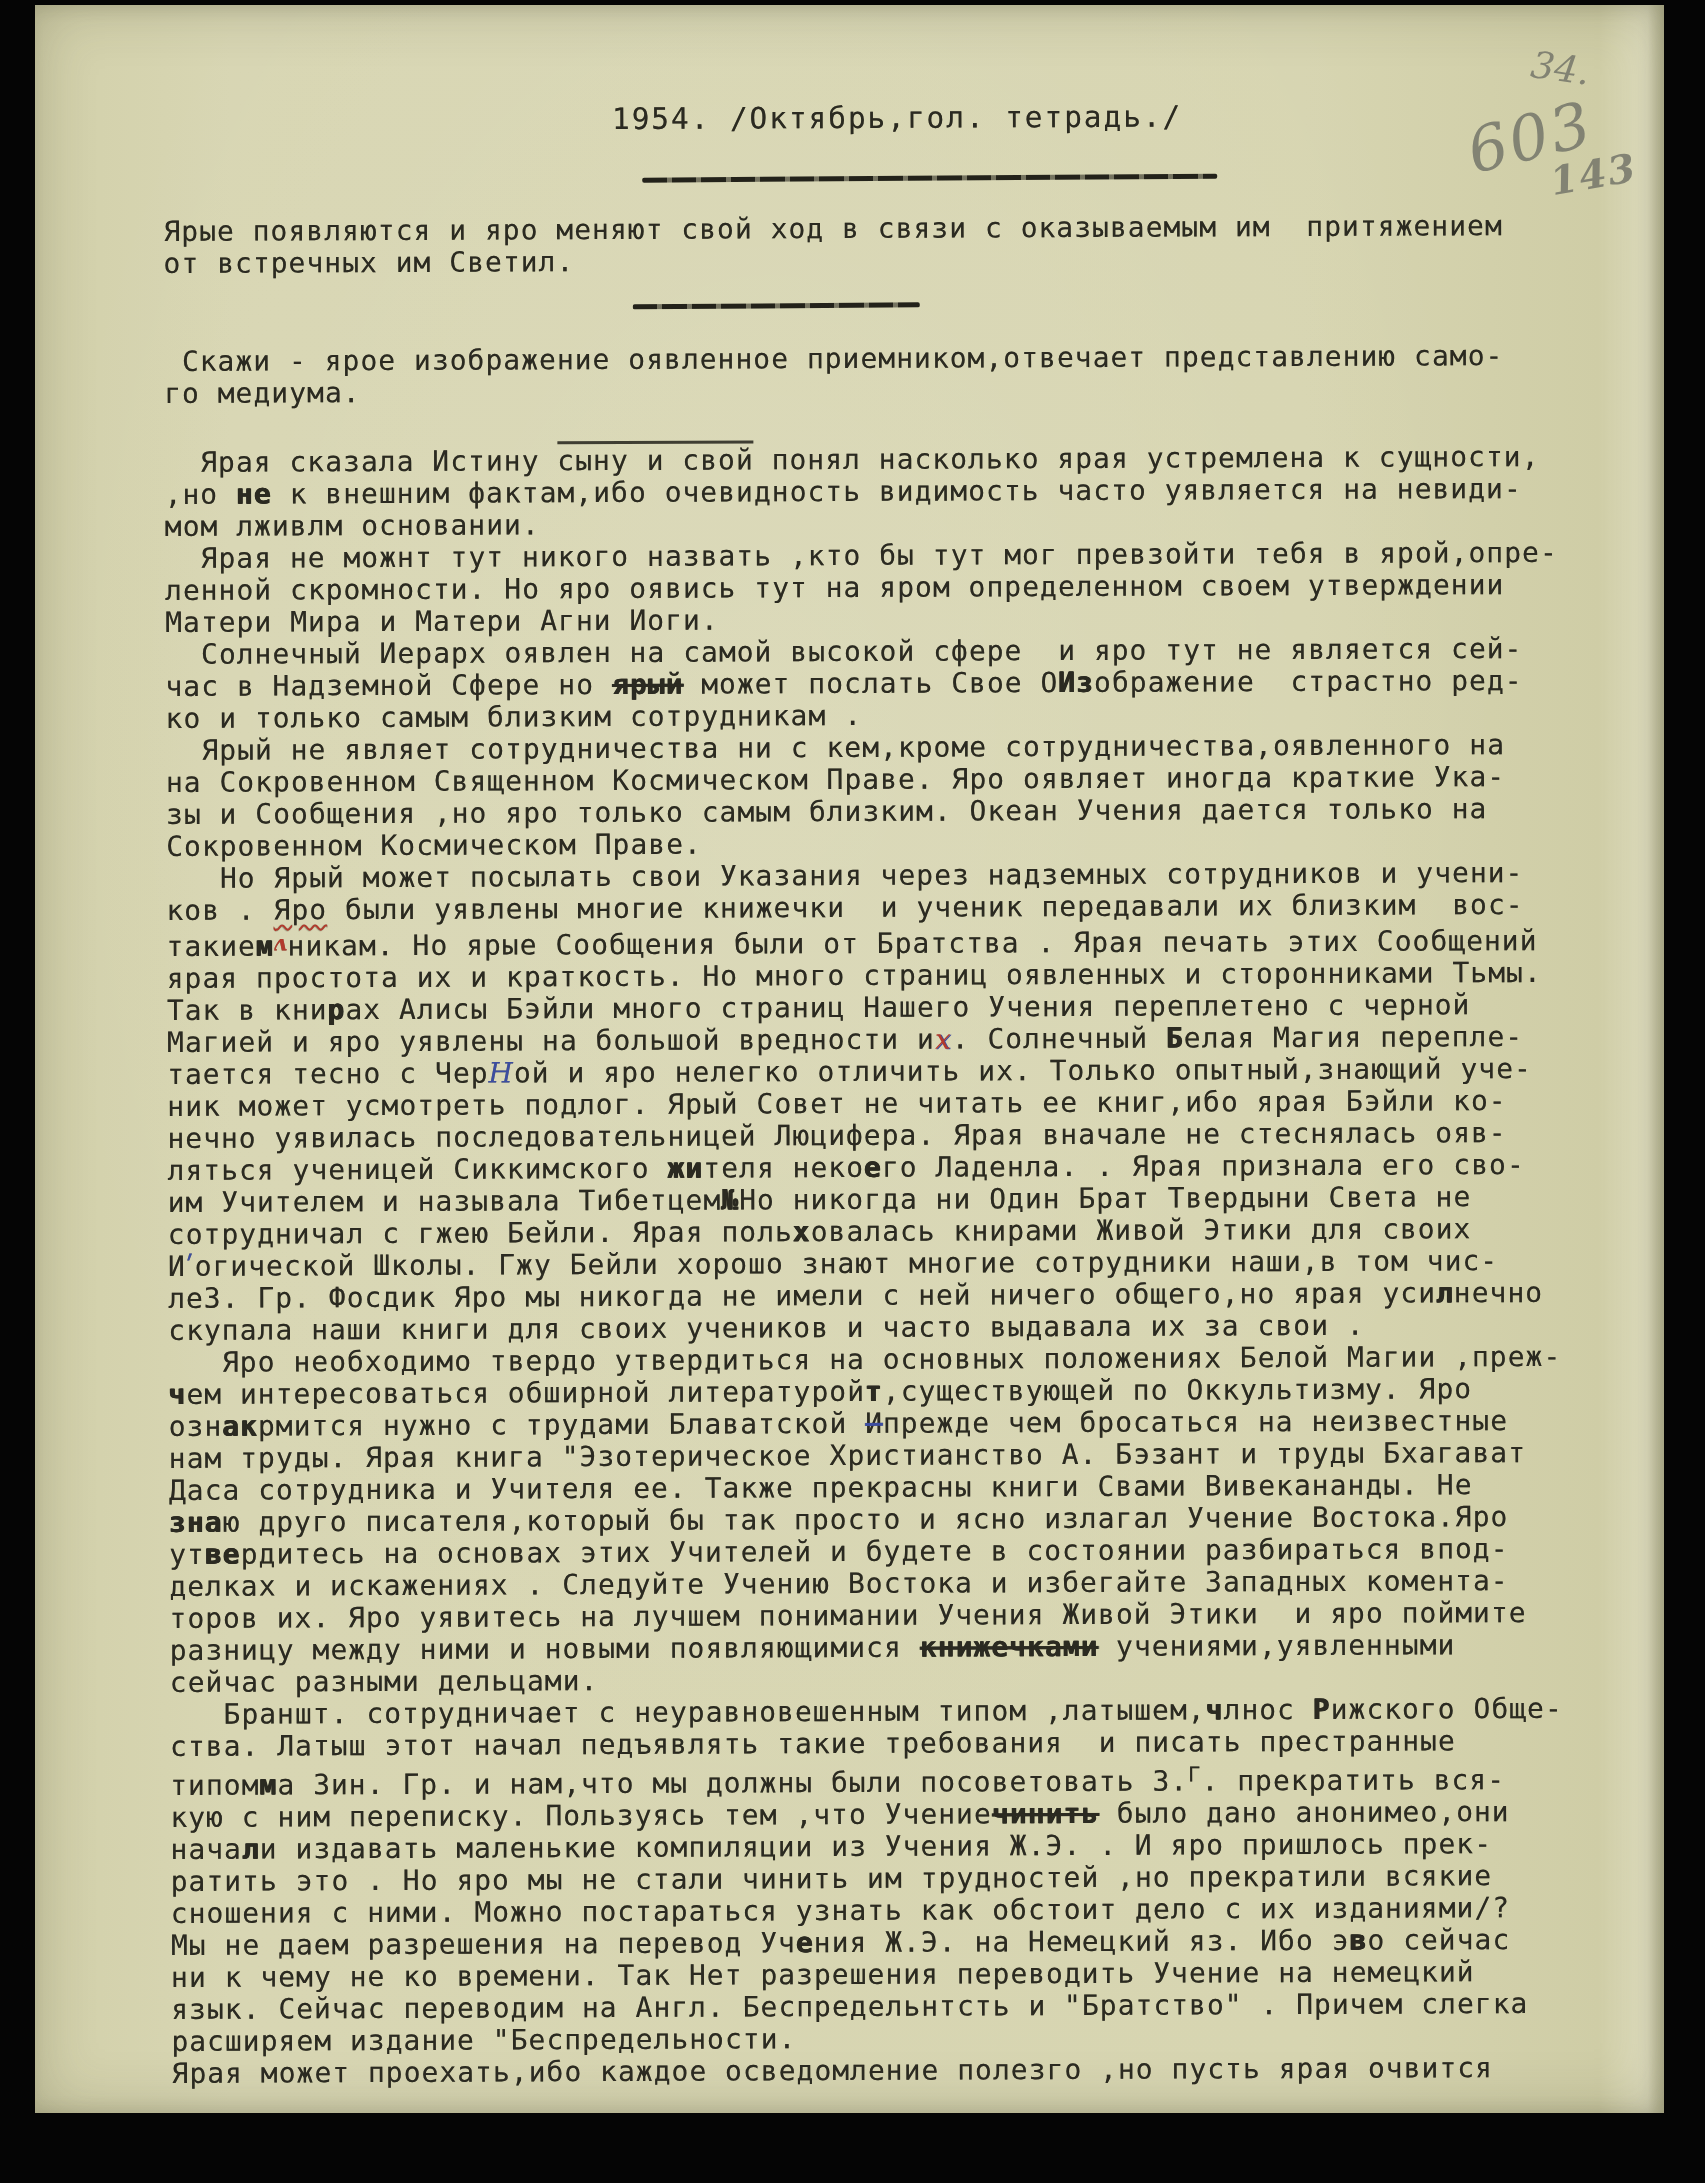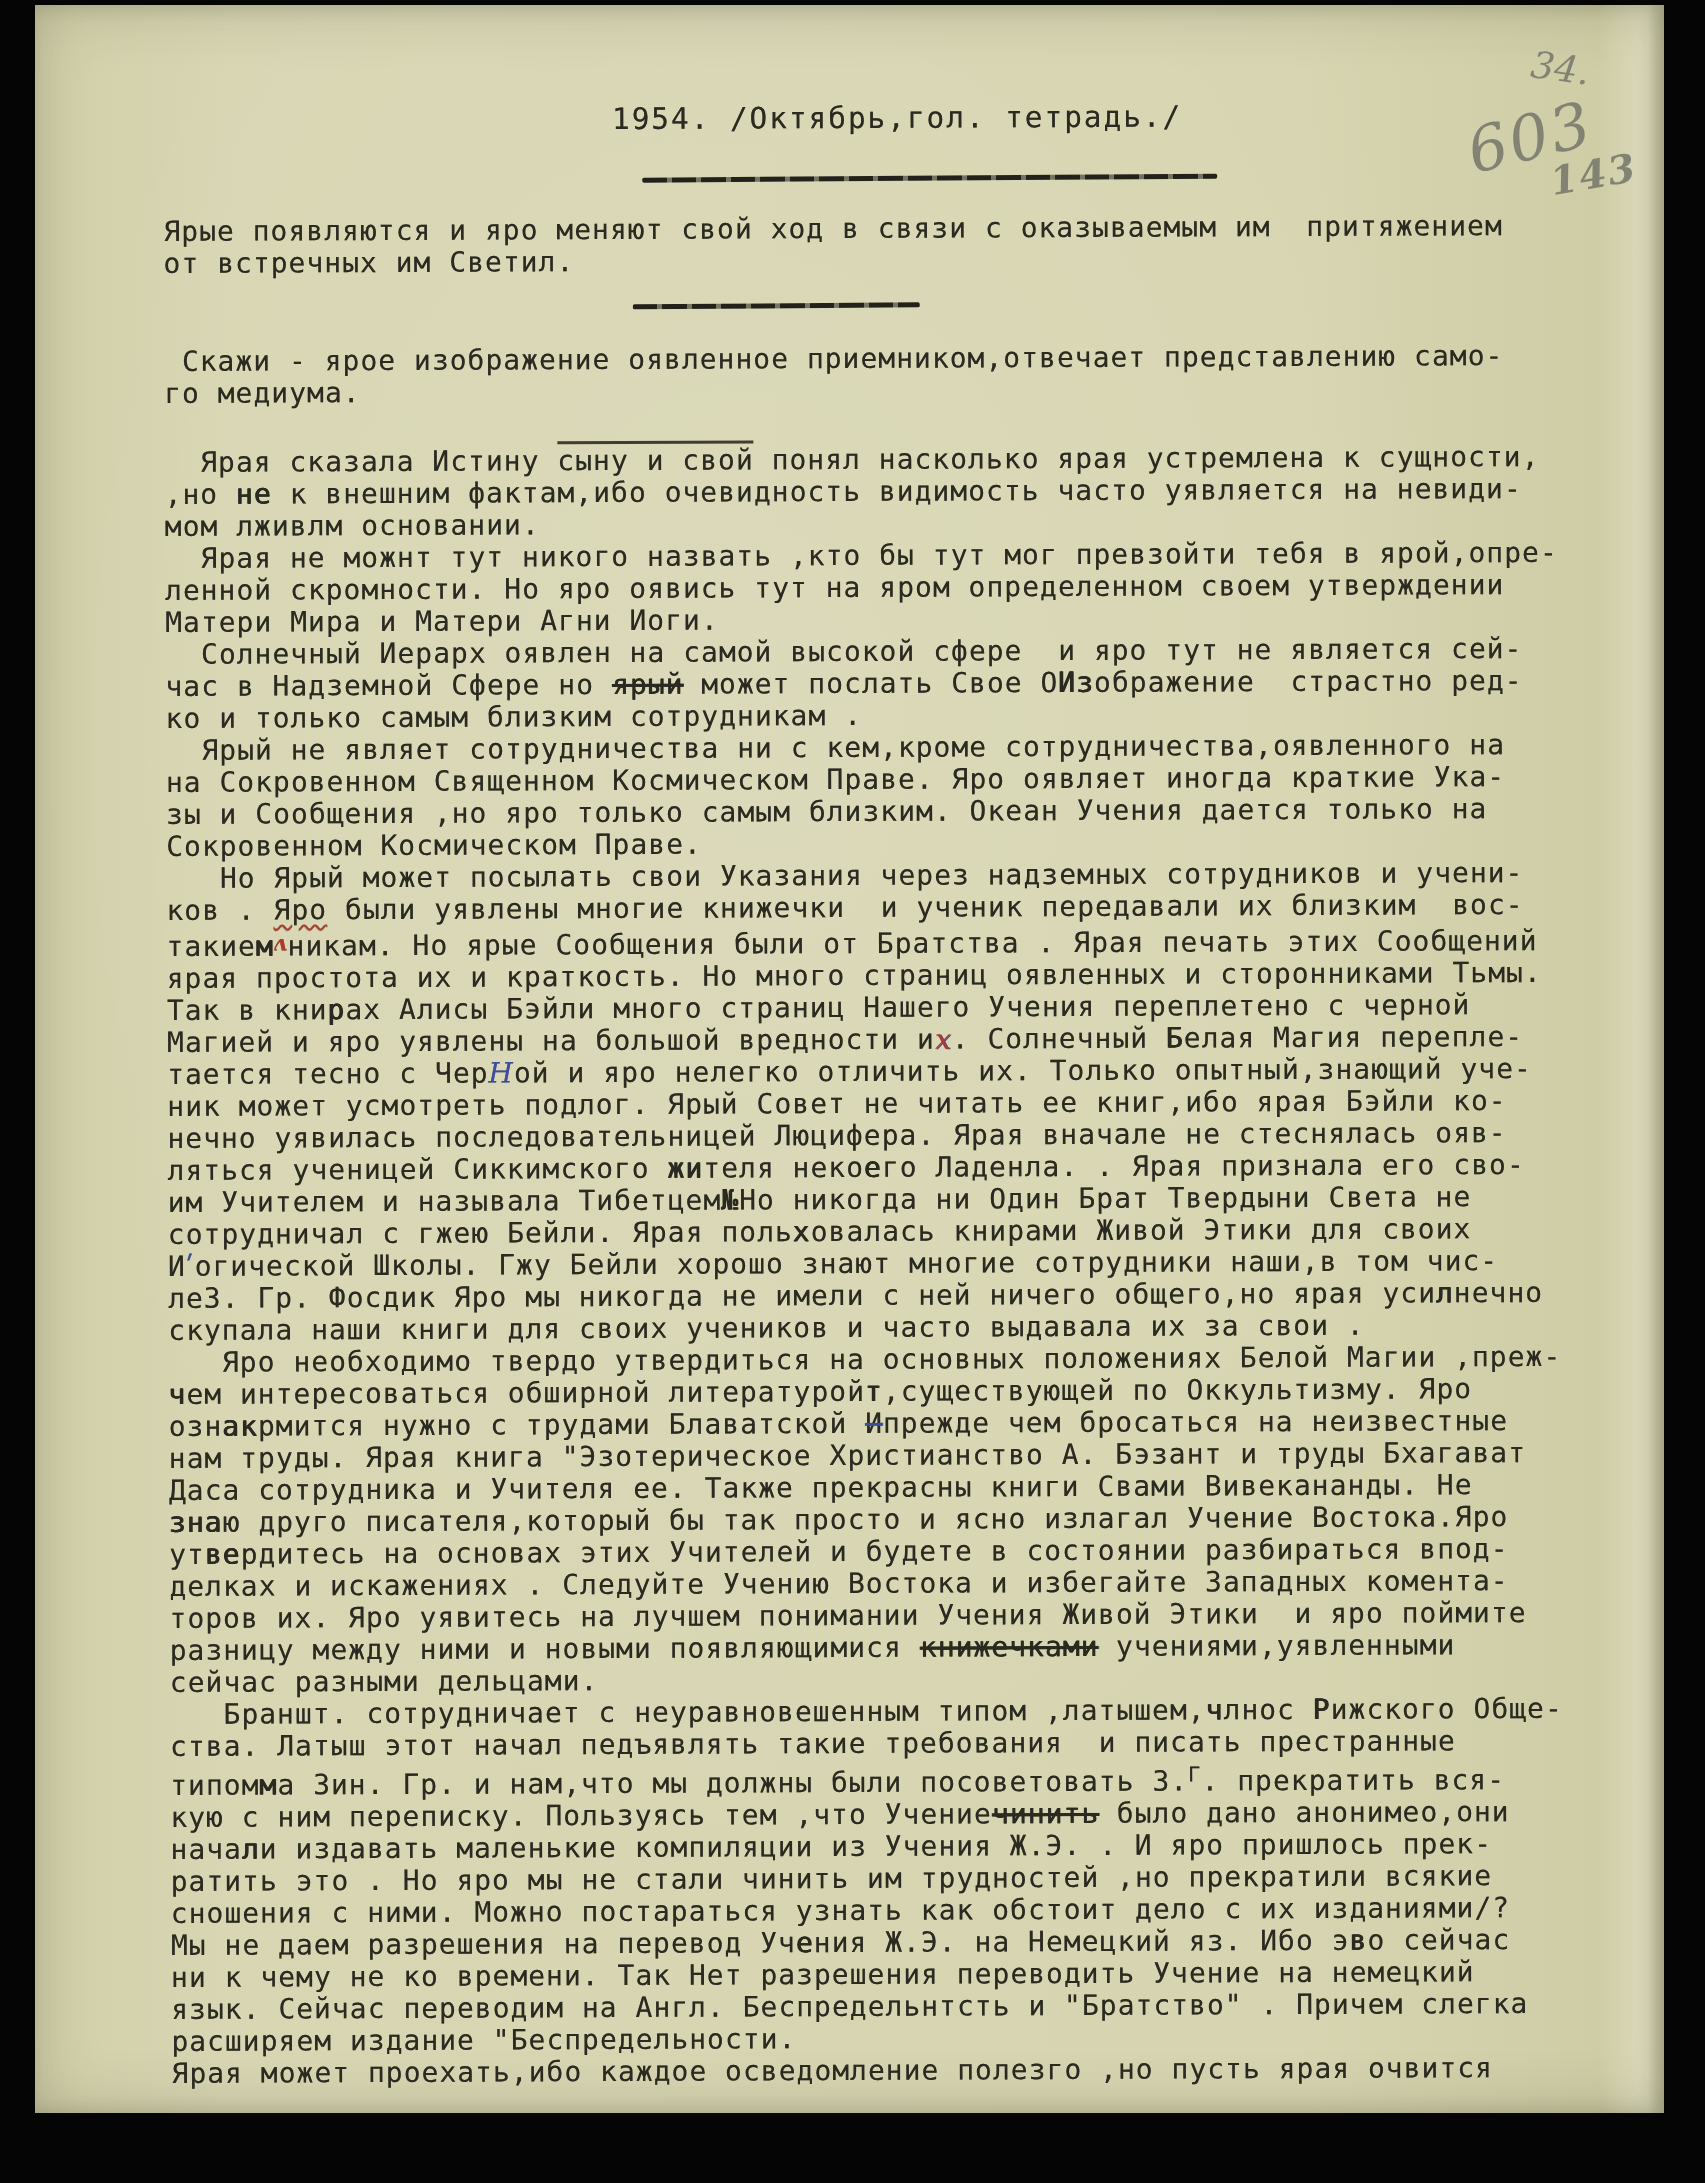--- a/index.html
+++ b/index.html
@@ -52,22 +52,22 @@
   .para-b{margin-top:36px;}
   .para-main{margin-top:37px;}
   .line{
     white-space:pre;
     font-size:28px;
     line-height:32px;
     letter-spacing:1px;
     text-shadow:0 0 0.6px rgba(40,40,25,.5);
   }
   
-  .m-b{font-weight:normal;text-shadow:0.5px 0 0 currentColor,-0.5px 0 0 currentColor;}
-  .m-s{font-weight:normal;text-decoration:line-through;text-decoration-thickness:3.2px;text-shadow:0.6px 0 0 currentColor;}
+  .m-b{font-weight:bold;text-shadow:0.5px 0 0 currentColor,-0.5px 0 0 currentColor;}
+  .m-s{font-weight:bold;text-decoration:line-through;text-decoration-thickness:3.2px;text-shadow:0.6px 0 0 currentColor;}
   .m-over{box-shadow:0 -3.2px 0 0 rgba(35,34,26,.85) inset; box-shadow:none; border-top:3.2px solid rgba(35,34,26,.85);}
   .m-redunder{text-decoration:underline wavy;text-decoration-color:var(--red);text-decoration-thickness:1.9px;text-underline-offset:5.1px;}
   .m-redmark{color:var(--red);font-family:"DejaVu Serif", serif;font-style:italic;font-weight:bold;vertical-align:5.1px;font-size:22px;}
   .m-blue{color:var(--blue);font-family:"DejaVu Serif", serif;font-style:italic;}
   .m-bluestrike{text-decoration:line-through;text-decoration-color:var(--blue);text-decoration-thickness:2.6px;}
   .m-redblue{color:var(--red);text-shadow:1.3px 0.6px 0 var(--blue);font-family:"DejaVu Serif", serif;font-style:italic;}
   .m-sup{vertical-align:9px;font-size:20.5px;}
   
   .pencil{
     position:absolute;

